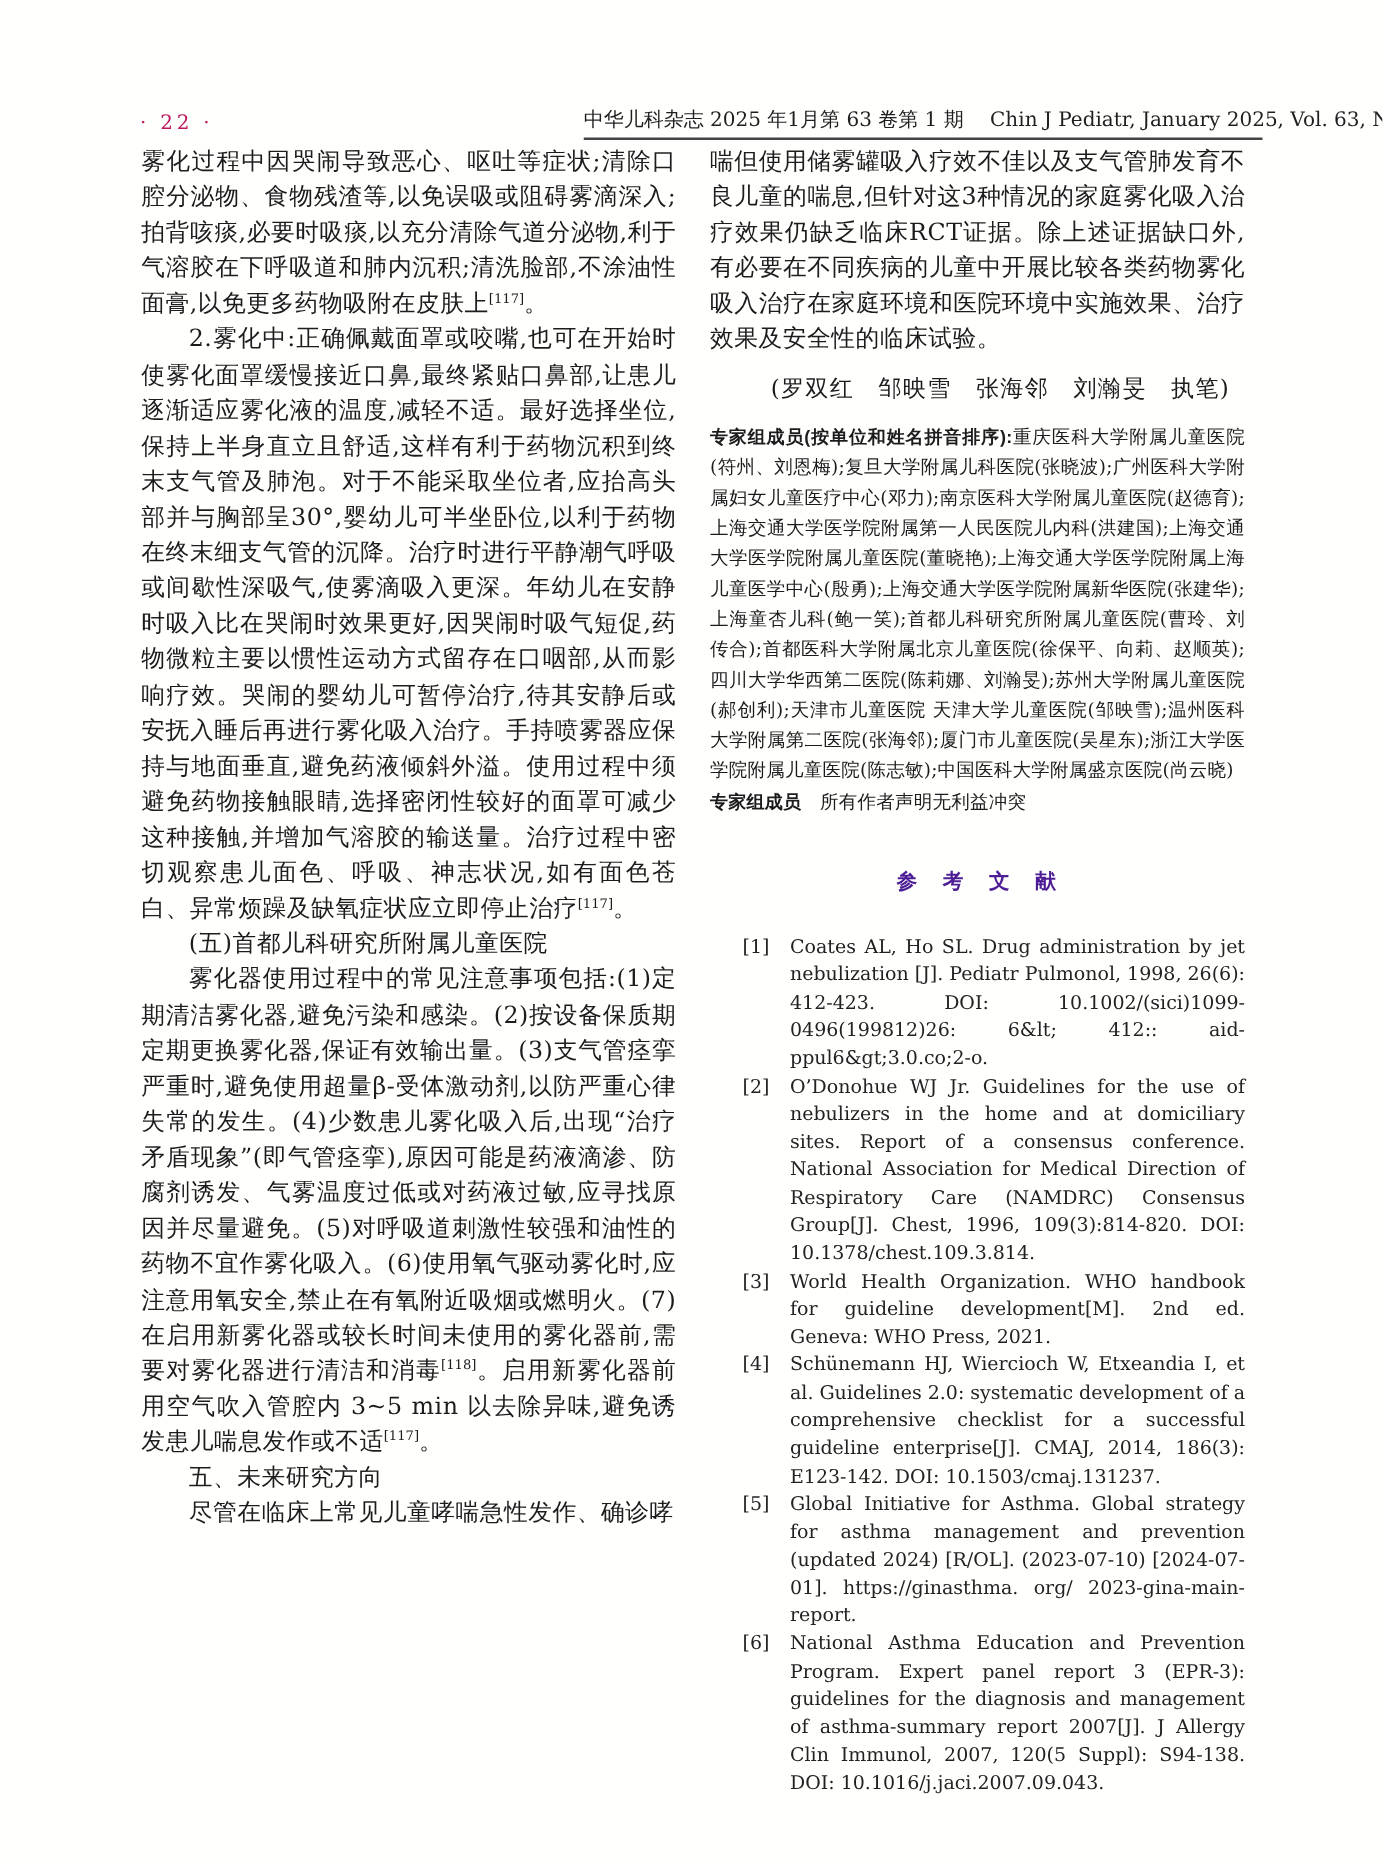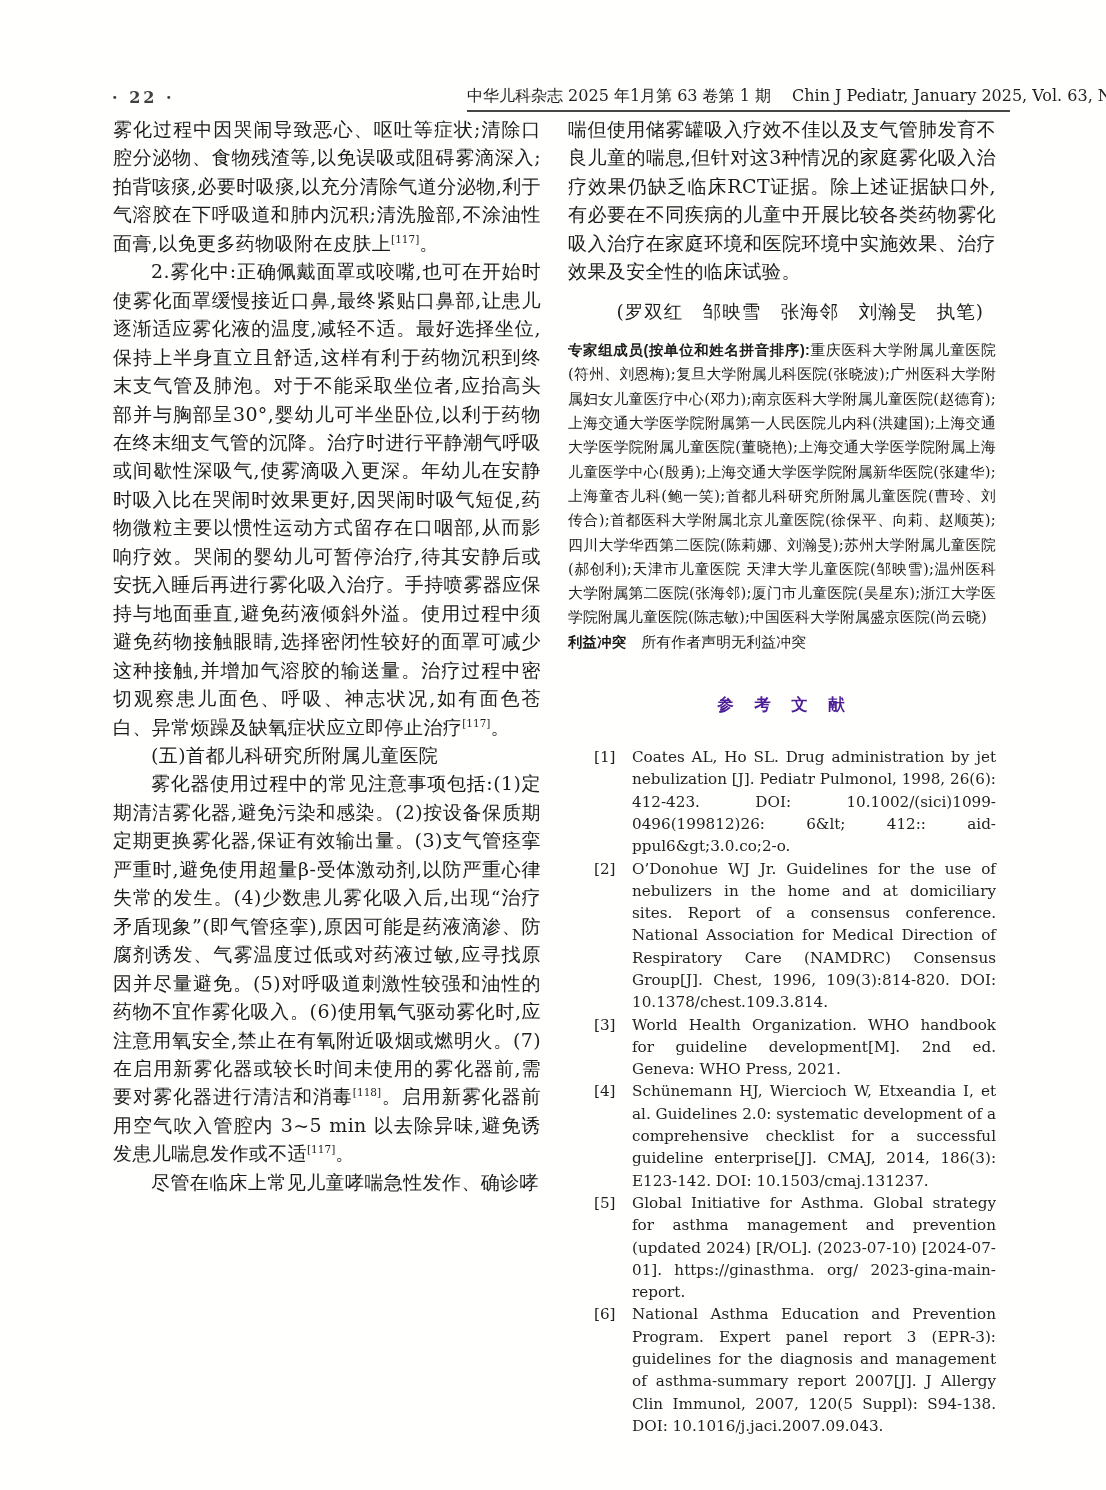--- a/index.html
+++ b/index.html
@@ -2,21 +2,21 @@
 <html lang="zh"><head>
 <meta charset="utf-8">
 <style>
   html,body{margin:0;padding:0;background:#ffffff;}
   .page{
     position:relative;width:1106px;height:1490px;margin:0 auto;
     background:#fffffe;overflow:hidden;
     font-family:"DejaVu Serif","Liberation Serif",serif;color:#1c1c1c;
   }
   
-  .hdr-left{position:absolute;left:112px;top:88px;font-size:16px;letter-spacing:3px;color:#404040;font-weight:bold;}
+  .hdr-left{position:absolute;left:112px;top:88px;font-size:16px;letter-spacing:3px;color:#be185d;}
   .hdr-right{position:absolute;left:467px;top:86px;width:543px;font-size:16px;text-align:right;color:#1f1f1f;white-space:nowrap;}
   .hdr-rule{position:absolute;left:467px;top:110px;width:543px;height:2px;background:#454545;}
   
   .col{position:absolute;top:115px;width:428px;}
   .col-left{left:113px;}
   .col-right{left:568px;}
   
   .para{margin:0;font-size:19px;line-height:28.45px;text-align:justify;letter-spacing:0.4px;}
   .para.indent{text-indent:2em;}
   sup.cite{font-size:10.5px;letter-spacing:0;vertical-align:7px;line-height:0;}
@@ -41,31 +41,32 @@
 
   <div class="hdr-left">· 22 ·</div>
   <div class="hdr-right">中华儿科杂志 2025 年1月第 63 卷第 1 期　 Chin J Pediatr, January 2025, Vol. 63, No. 1</div>
   <div class="hdr-rule"></div>
 
   <section class="col col-left" id="left-paras">
       <p class="para ">雾化过程中因哭闹导致恶心、呕吐等症状;清除口腔分泌物、食物残渣等,以免误吸或阻碍雾滴深入;拍背咳痰,必要时吸痰,以充分清除气道分泌物,利于气溶胶在下呼吸道和肺内沉积;清洗脸部,不涂油性面膏,以免更多药物吸附在皮肤上<sup class="cite">[117]</sup>。</p>
       <p class="para indent">2.雾化中:正确佩戴面罩或咬嘴,也可在开始时使雾化面罩缓慢接近口鼻,最终紧贴口鼻部,让患儿逐渐适应雾化液的温度,减轻不适。最好选择坐位,保持上半身直立且舒适,这样有利于药物沉积到终末支气管及肺泡。对于不能采取坐位者,应抬高头部并与胸部呈30°,婴幼儿可半坐卧位,以利于药物在终末细支气管的沉降。治疗时进行平静潮气呼吸或间歇性深吸气,使雾滴吸入更深。年幼儿在安静时吸入比在哭闹时效果更好,因哭闹时吸气短促,药物微粒主要以惯性运动方式留存在口咽部,从而影响疗效。哭闹的婴幼儿可暂停治疗,待其安静后或安抚入睡后再进行雾化吸入治疗。手持喷雾器应保持与地面垂直,避免药液倾斜外溢。使用过程中须避免药物接触眼睛,选择密闭性较好的面罩可减少这种接触,并增加气溶胶的输送量。治疗过程中密切观察患儿面色、呼吸、神志状况,如有面色苍白、异常烦躁及缺氧症状应立即停止治疗<sup class="cite">[117]</sup>。</p>
       <p class="para indent">(五)首都儿科研究所附属儿童医院</p>
       <p class="para indent">雾化器使用过程中的常见注意事项包括:(1)定期清洁雾化器,避免污染和感染。(2)按设备保质期定期更换雾化器,保证有效输出量。(3)支气管痉挛严重时,避免使用超量β-受体激动剂,以防严重心律失常的发生。(4)少数患儿雾化吸入后,出现“治疗矛盾现象”(即气管痉挛),原因可能是药液滴渗、防腐剂诱发、气雾温度过低或对药液过敏,应寻找原因并尽量避免。(5)对呼吸道刺激性较强和油性的药物不宜作雾化吸入。(6)使用氧气驱动雾化时,应注意用氧安全,禁止在有氧附近吸烟或燃明火。(7)在启用新雾化器或较长时间未使用的雾化器前,需要对雾化器进行清洁和消毒<sup class="cite">[118]</sup>。启用新雾化器前用空气吹入管腔内 3~5 min 以去除异味,避免诱发患儿喘息发作或不适<sup class="cite">[117]</sup>。</p>
+      <p class="para indent">五、未来研究方向</p>
       <p class="para indent">尽管在临床上常见儿童哮喘急性发作、确诊哮</p>
     </section>
 
   <section class="col col-right">
     <div id="right-paras">
         <p class="para ">喘但使用储雾罐吸入疗效不佳以及支气管肺发育不良儿童的喘息,但针对这3种情况的家庭雾化吸入治疗效果仍缺乏临床RCT证据。除上述证据缺口外,有必要在不同疾病的儿童中开展比较各类药物雾化吸入治疗在家庭环境和医院环境中实施效果、治疗效果及安全性的临床试验。</p>
       </div>
     <p class="byline">(罗双红　邹映雪　张海邻　刘瀚旻　执笔)</p>
     <div class="notes" id="notes">
         <div class="note"><span class="lbl">专家组成员(按单位和姓名拼音排序):</span>重庆医科大学附属儿童医院(符州、刘恩梅);复旦大学附属儿科医院(张晓波);广州医科大学附属妇女儿童医疗中心(邓力);南京医科大学附属儿童医院(赵德育);上海交通大学医学院附属第一人民医院儿内科(洪建国);上海交通大学医学院附属儿童医院(董晓艳);上海交通大学医学院附属上海儿童医学中心(殷勇);上海交通大学医学院附属新华医院(张建华);上海童杏儿科(鲍一笑);首都儿科研究所附属儿童医院(曹玲、刘传合);首都医科大学附属北京儿童医院(徐保平、向莉、赵顺英);四川大学华西第二医院(陈莉娜、刘瀚旻);苏州大学附属儿童医院(郝创利);天津市儿童医院 天津大学儿童医院(邹映雪);温州医科大学附属第二医院(张海邻);厦门市儿童医院(吴星东);浙江大学医学院附属儿童医院(陈志敏);中国医科大学附属盛京医院(尚云晓)</div>
-        <div class="note conflict"><span class="lbl">利益冲突</span>所有作者声明无利益冲突</div>
+        <div class="note conflict"><span class="lbl">专家组成员</span>所有作者声明无利益冲突</div>
       </div>
     <h3 class="refs-heading">参　考　文　献</h3>
     <div class="refs" id="refs">
         <div class="ref">
           <div class="num">[1]</div>
           <div class="txt">Coates AL, Ho SL. Drug administration by jet nebulization [J]. Pediatr Pulmonol, 1998, 26(6): 412-423. DOI: 10.1002/(sici)1099-0496(199812)26: 6&amp;lt; 412:: aid-ppul6&amp;gt;3.0.co;2-o.</div>
         </div>
         <div class="ref">
           <div class="num">[2]</div>
           <div class="txt">O’Donohue WJ Jr. Guidelines for the use of nebulizers in the home and at domiciliary sites. Report of a consensus conference. National Association for Medical Direction of Respiratory Care (NAMDRC) Consensus Group[J]. Chest, 1996, 109(3):814-820. DOI: 10.1378/chest.109.3.814.</div>

